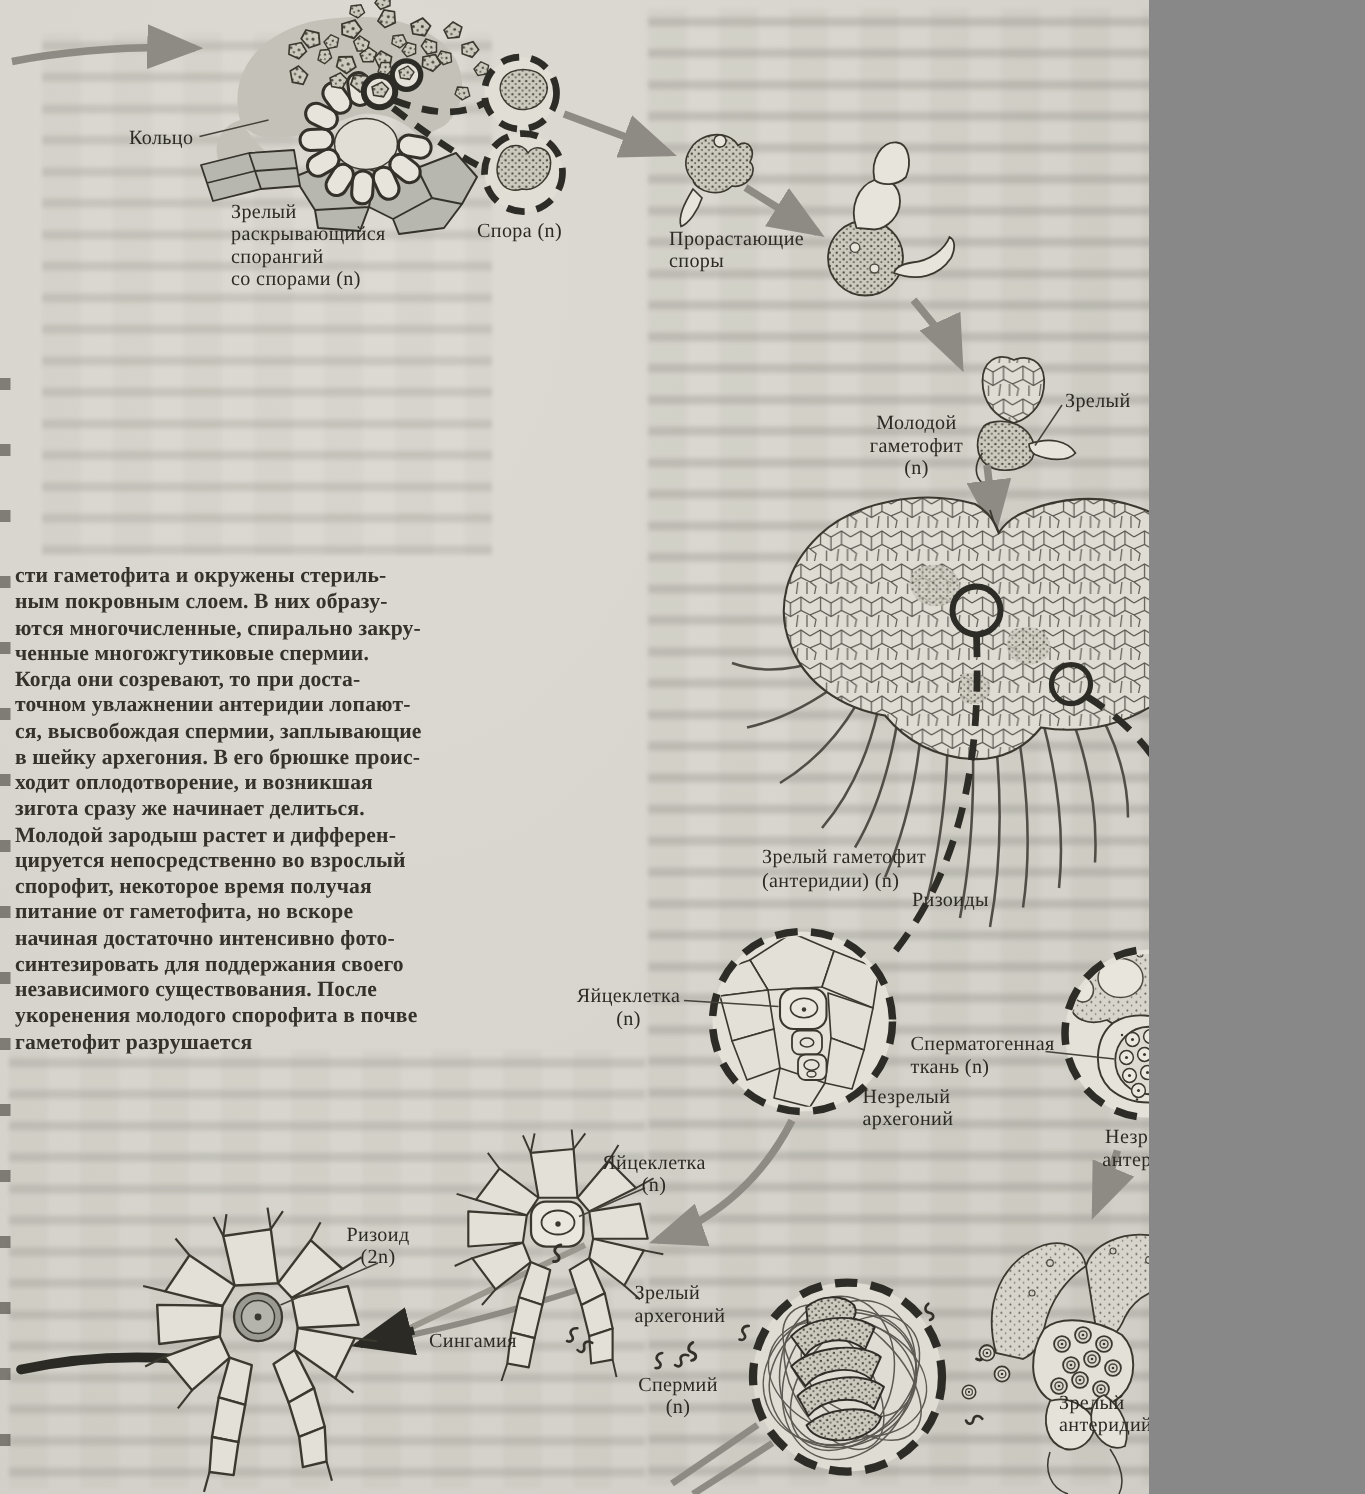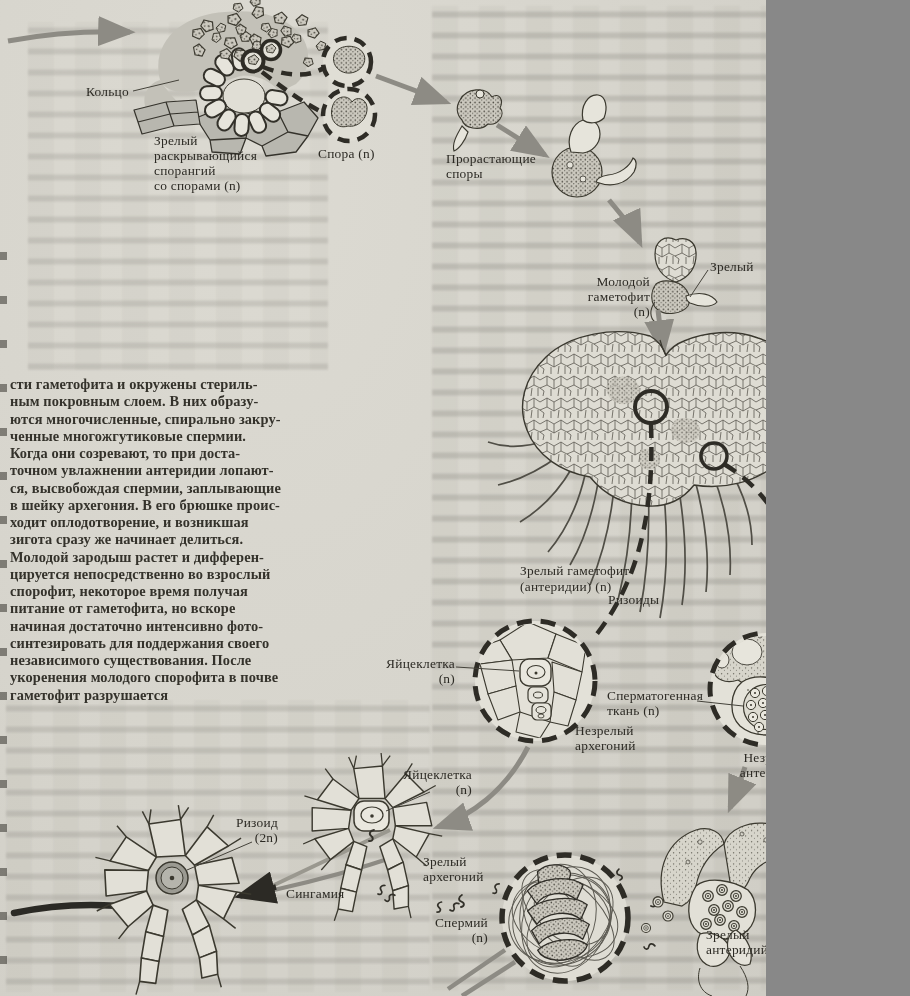--- a/index.html
+++ b/index.html
@@ -21,21 +21,21 @@
     position:absolute;left:0;top:252px;width:7px;height:736px;
     background:repeating-linear-gradient(to bottom, rgba(38,36,30,0.5) 0 8px, transparent 8px 44px);
     filter:blur(.5px);
   }
   svg{position:absolute;left:0;top:0;}
   .lbl{
     position:absolute;font-size:13.4px;line-height:15px;color:#2c2a24;
     letter-spacing:.25px;z-index:4;
   }
   .lbl .ln{display:block;}
-  .center{text-align:right;}
+  .center{text-align:center;}
   #caption{
     position:absolute;left:10px;top:376px;width:334px;z-index:4;
     font-weight:600;font-size:14.4px;line-height:17.25px;
     color:#34322b;white-space:pre-line;letter-spacing:.1px;
   }
 </style>
 </head>
 <body>
 
 <div id="scene">
@@ -414,21 +414,21 @@
   </div>
 
   <div class="lbl center" style="left:572px;top:274px;width:78px">
     <span class="ln">Молодой</span>
     <span class="ln">гаметофит</span>
     <span class="ln">(n)</span>
   </div>
 
   <div class="lbl" style="left:710px;top:259px">Зрелый</div>
 
-  <div class="lbl" style="left:520px;top:563px;line-height:16px">
+  <div class="lbl" style="left:508px;top:563px;line-height:16px">
     <span class="ln">Зрелый гаметофит</span>
     <span class="ln">(антеридии)  (n)</span>
   </div>
 
   <div class="lbl" style="left:608px;top:592px">Ризоиды</div>
 
   <div class="lbl center" style="left:383px;top:656px;width:72px">
     <span class="ln">Яйцеклетка</span>
     <span class="ln">(n)</span>
   </div>

